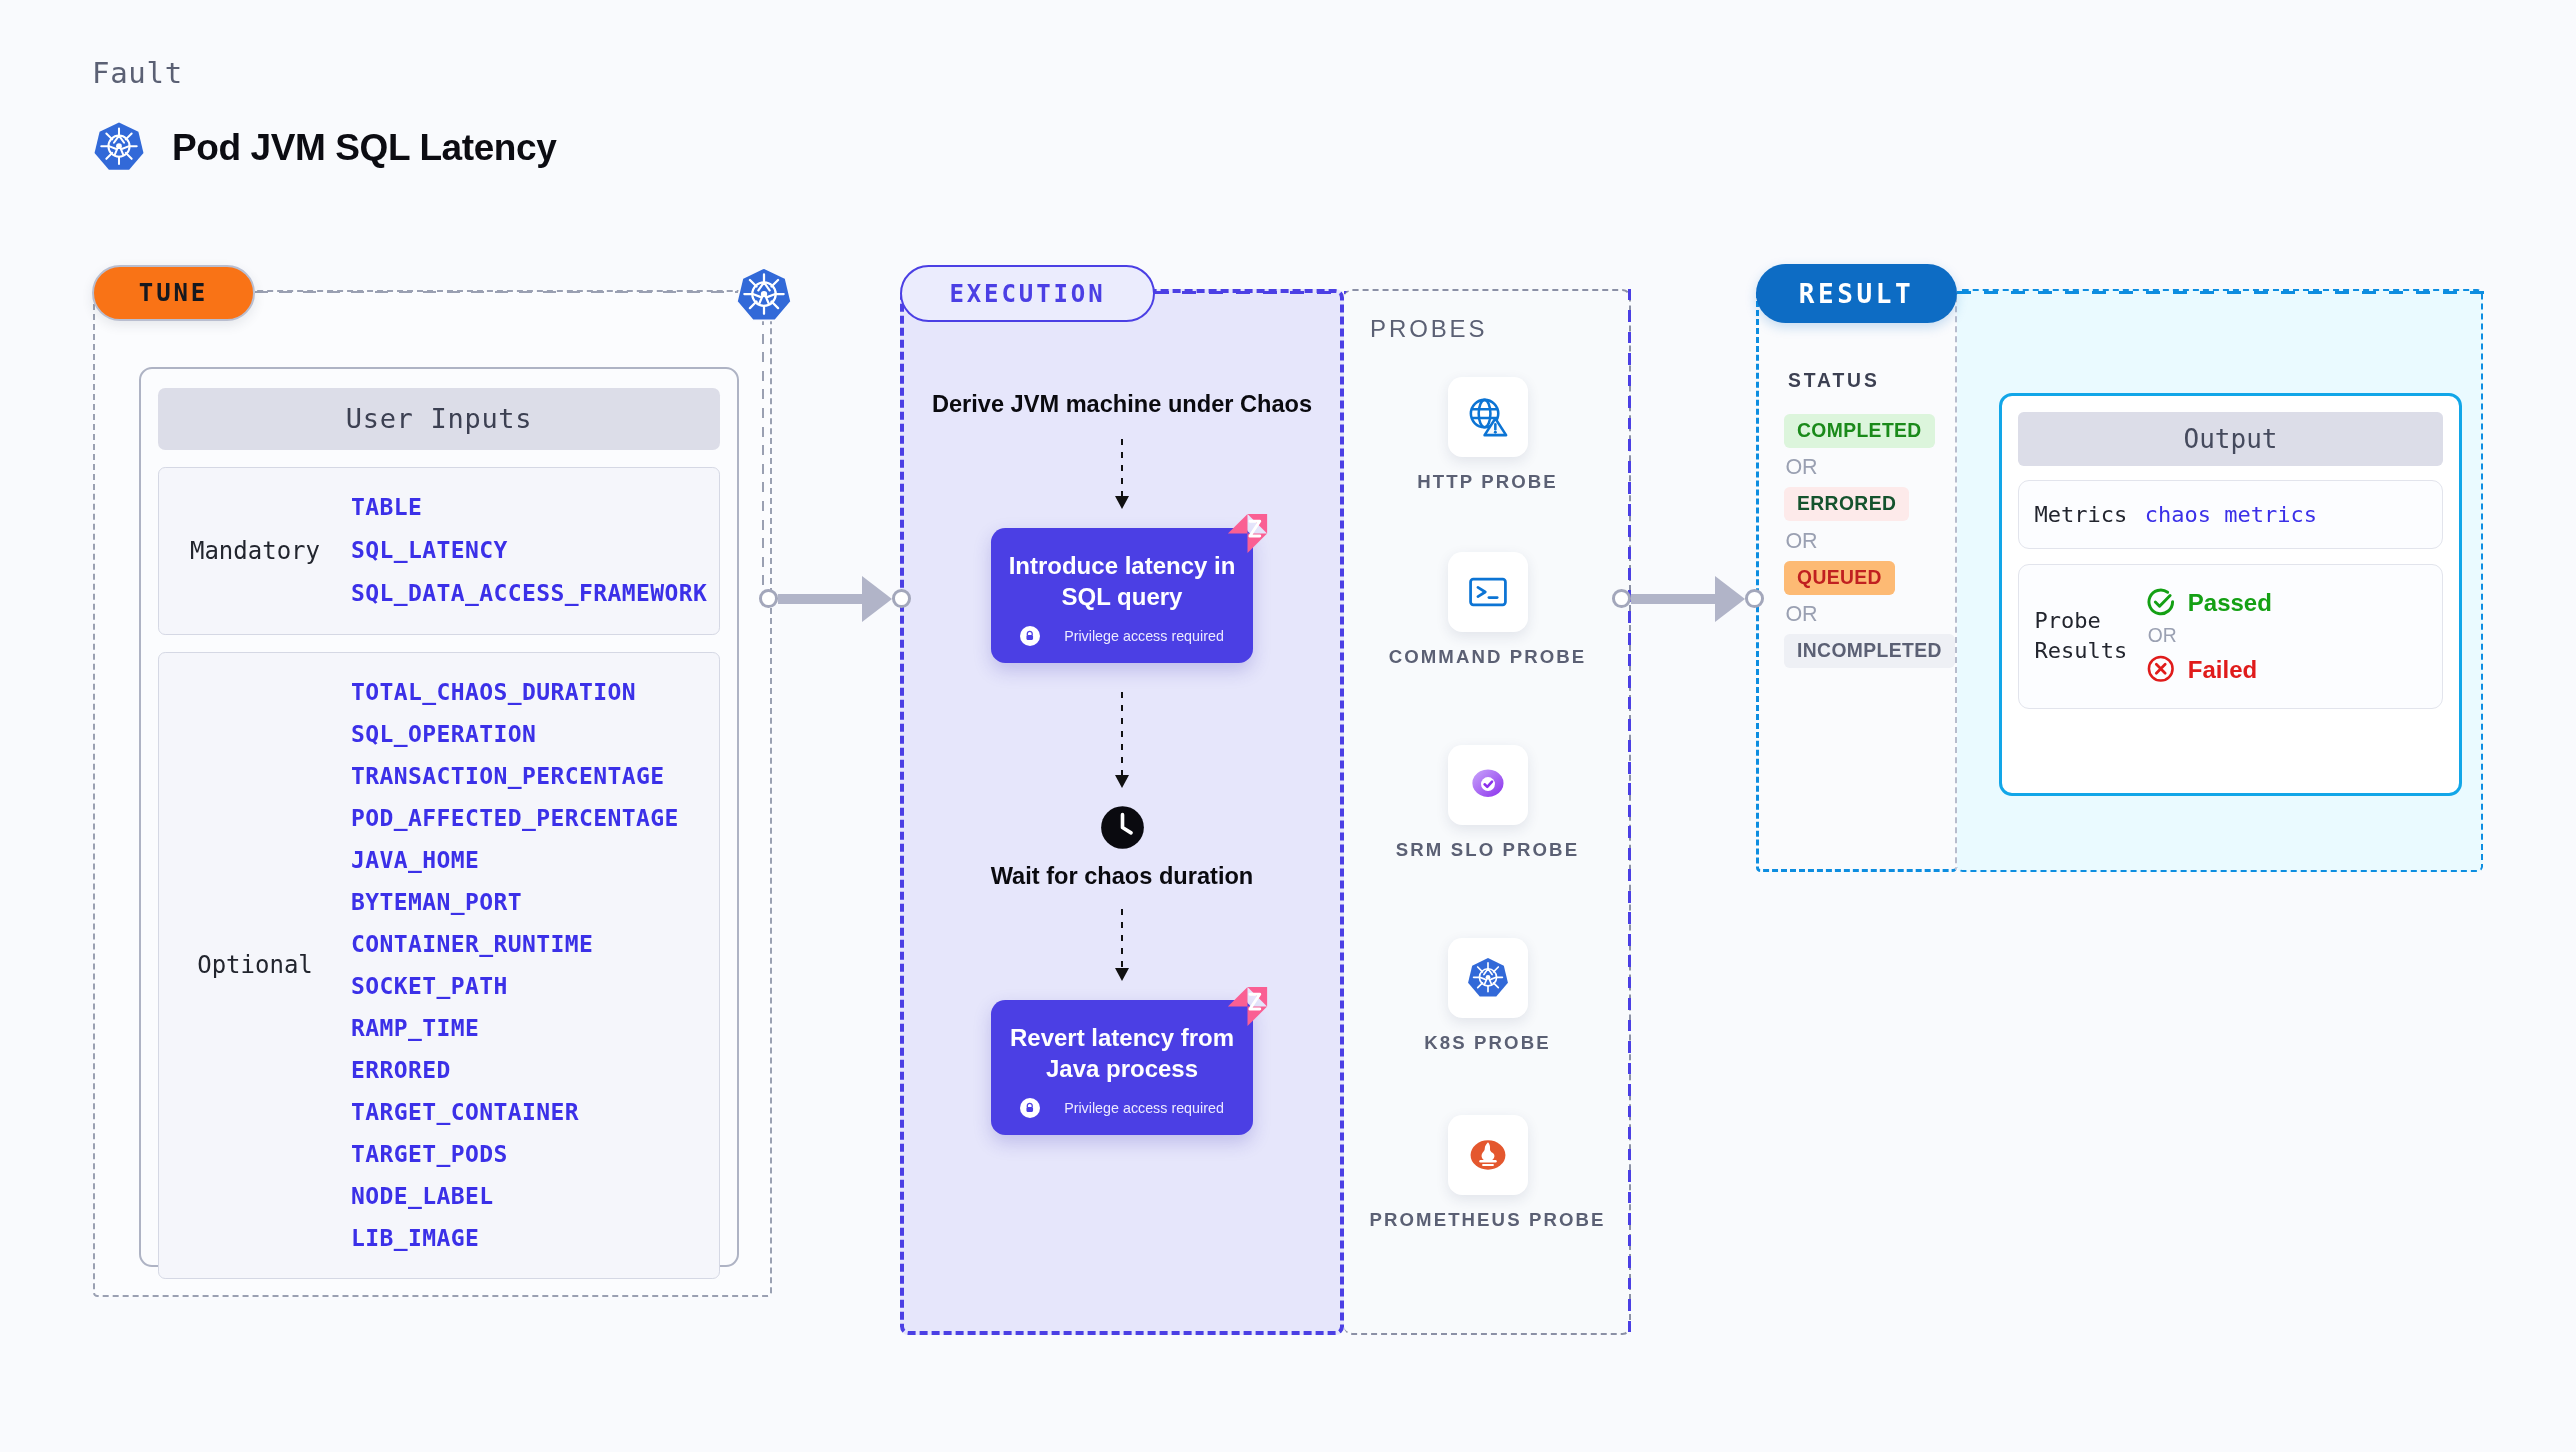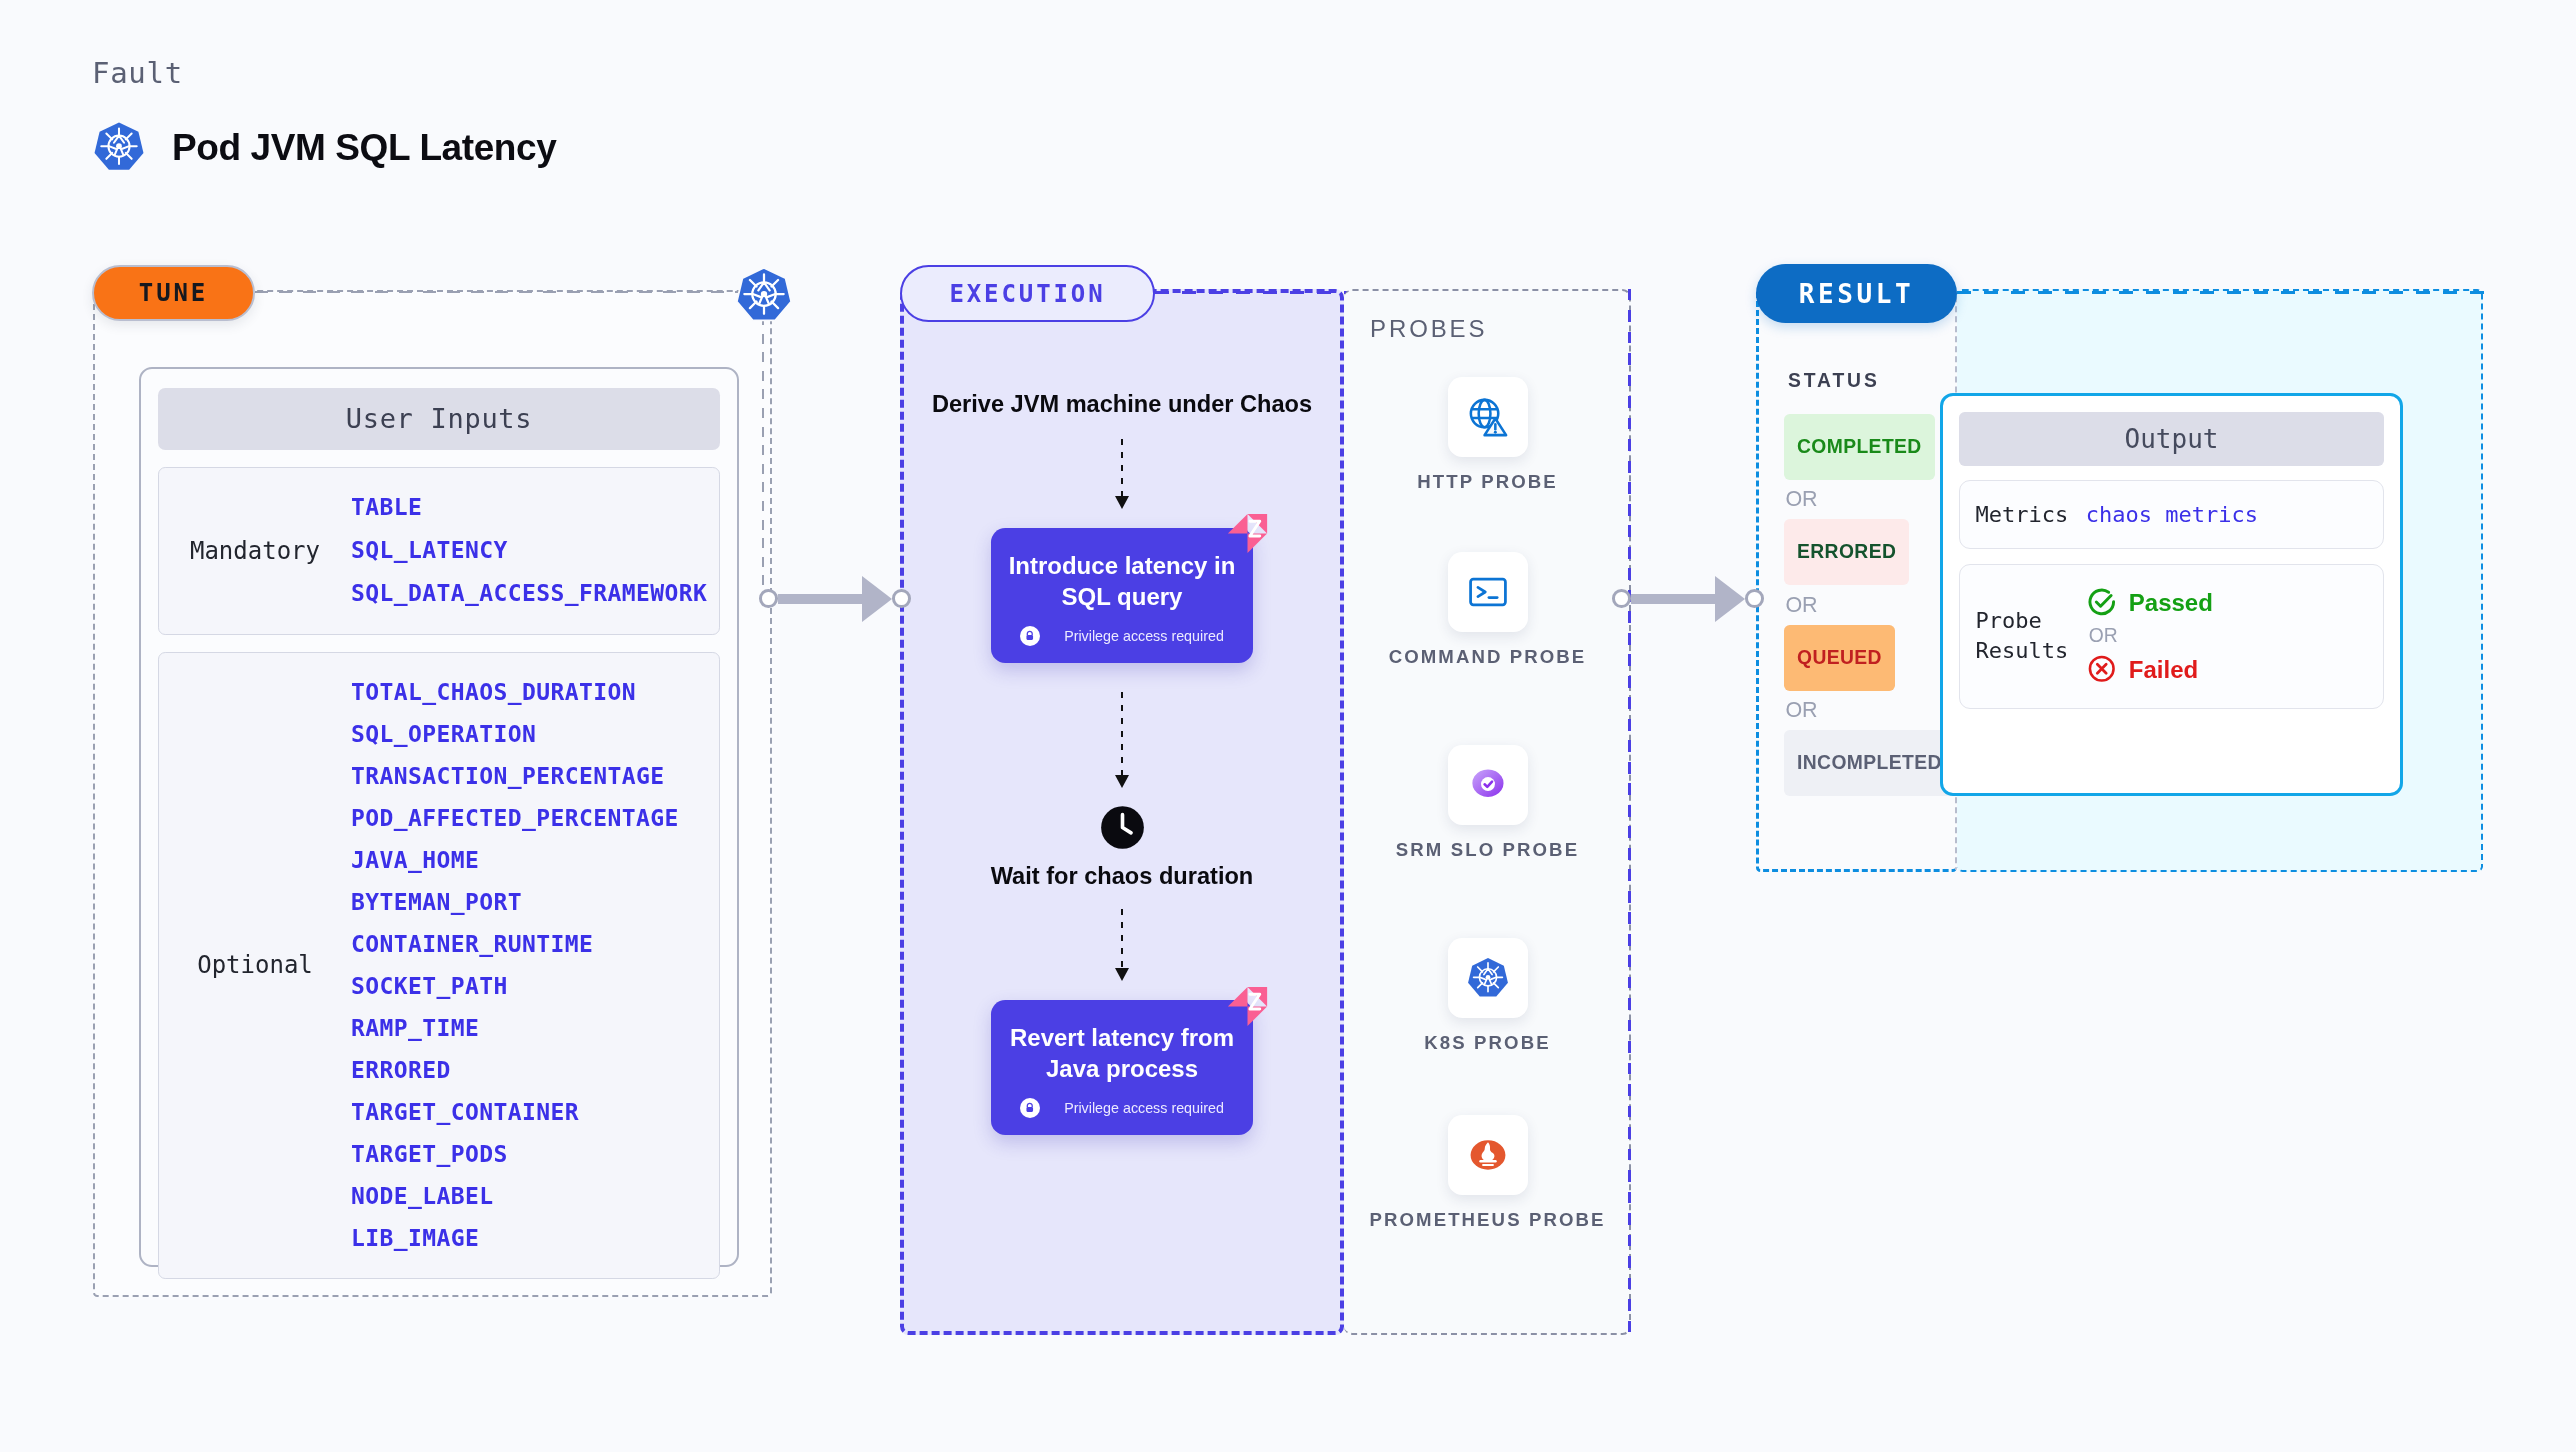--- a/index.html
+++ b/index.html
@@ -212,29 +212,29 @@
     letter-spacing: 2.1px; line-height: 24px;
   }
 
   
   .status-title {
     position: absolute; left: 1788px; top: 370px;
     font-size: 19.3px; font-weight: bold; color: #3c4052; letter-spacing: 2.9px;
   }
   .status-list { position: absolute; left: 1784px; top: 414px; width: 172px; }
   .status-chip {
-    display: inline-block; padding: 22px 13px; border-radius: 5.7px;
+    display: inline-block; padding: 6px 13px; border-radius: 5.7px;
     font-size: 19.3px; font-weight: bold; letter-spacing: 0.4px;
   }
   .status-or {
     font-size: 21.5px; color: #9aa0b2; padding: 7.2px 1.4px; font-weight: normal;
   }
 
   .output-card {
-    position: absolute; left: 1940px; top: 393px; width: 463px; height: 403px;
+    position: absolute; left: 1999px; top: 393px; width: 463px; height: 403px;
     background: #ffffff; border: 3.6px solid #12a6e8; border-radius: 13px;
   }
   .out-head {
     margin: 15.8px 15.8px 0 15.8px; height: 54px; border-radius: 5.7px; background: #dcdde8;
     display: flex; align-items: center; justify-content: center;
     font-family: "DejaVu Sans Mono", monospace; font-size: 26px; color: #454a5d;
   }
   .out-row {
     margin: 14.3px 15.8px 0 15.8px; border: 1.4px solid #e2e4ec; border-radius: 11px;
     background: #fcfdff; display: flex; align-items: center; padding: 18.6px 0;

